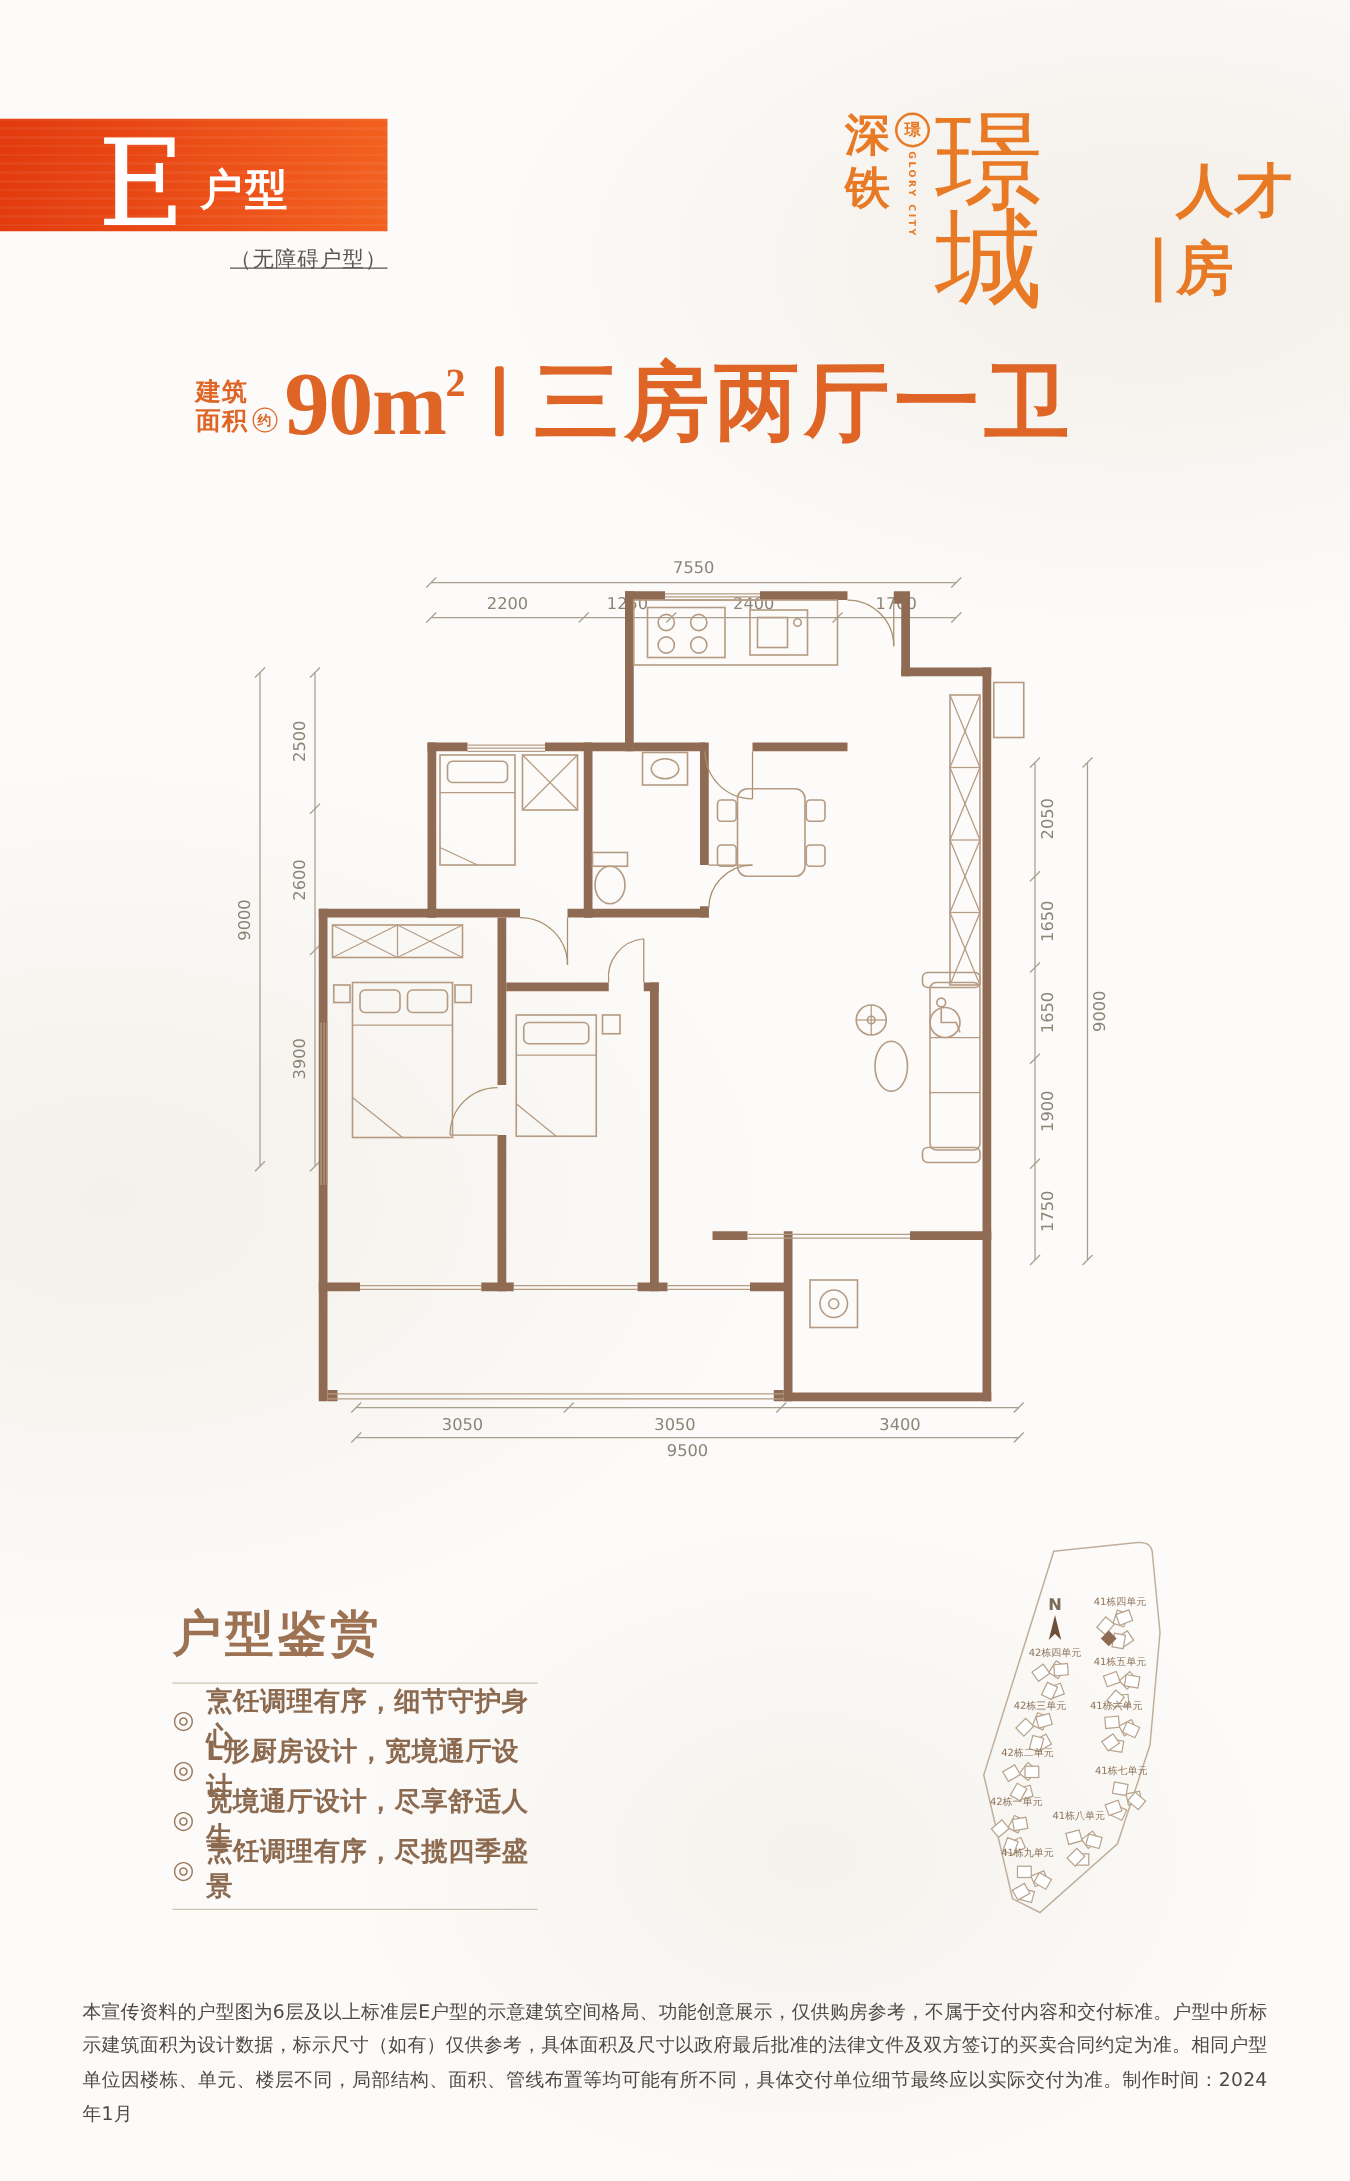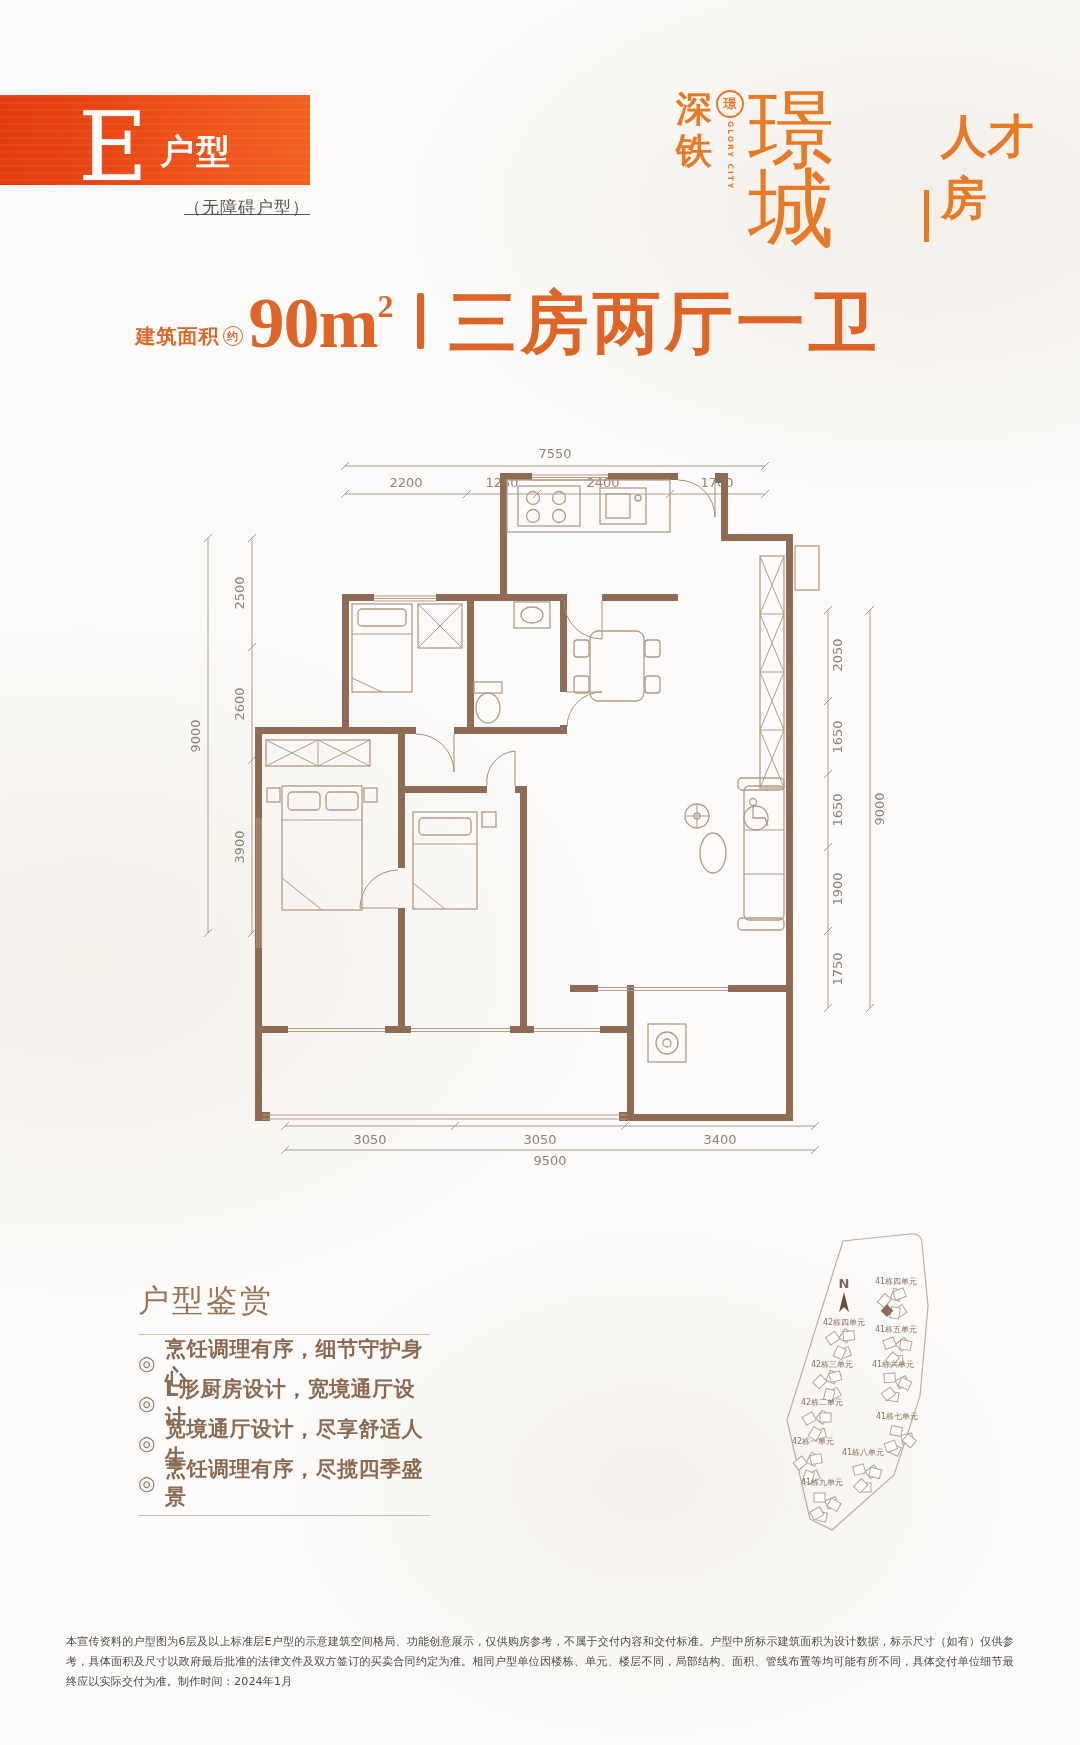--- a/index.html
+++ b/index.html
@@ -22,56 +22,56 @@
     font-size:17px;color:#5b544d;letter-spacing:1px;text-decoration:underline;}
   
   .logo{position:absolute;left:676px;top:88px;display:flex;align-items:flex-start;color:#e87a26;}
   .logo .col-st{display:flex;flex-direction:column;font-size:36px;font-weight:900;line-height:1.17;letter-spacing:0;}
   .logo .col-seal{display:flex;flex-direction:column;align-items:center;margin:2px 4px 0 4px;}
   .logo .seal{width:24px;height:24px;border:2px solid #e87a26;border-radius:50%;
     display:flex;align-items:center;justify-content:center;font-size:13px;font-weight:700;}
   .logo .glory{writing-mode:vertical-rl;font-size:7.5px;letter-spacing:2px;margin-top:3px;font-weight:700;}
   .logo .name{font-size:86px;font-weight:400;line-height:.92;letter-spacing:-3px;margin-top:2px;}
   .logo .ldiv{width:5px;height:52px;background:#e87a26;margin:0 12px 6px 12px;align-self:flex-end;}
-  .logo .suffix{font-size:46px;font-weight:900;align-self:flex-end;margin-bottom:18px;letter-spacing:1px;}
+  .logo .suffix{font-size:46px;font-weight:900;align-self:flex-end;margin-bottom:2px;letter-spacing:1px;}
   
   .headline{position:absolute;left:0;top:292px;width:1080px;display:flex;
     justify-content:center;align-items:flex-end;color:#de6526;transform:translateX(-32px);}
-  .headline .prefix{display:flex;flex-direction:row;font-size:20px;font-weight:700;
+  .headline .prefix{display:flex;flex-direction:column;font-size:20px;font-weight:700;
     line-height:1.15;margin-bottom:5px;letter-spacing:1px;text-align:right;}
   .headline .approx{width:18px;height:18px;border:1.5px solid #de6526;border-radius:50%;
     font-size:11px;display:flex;align-items:center;justify-content:center;margin:0 6px 7px 3px;font-weight:700;}
   .headline .area{font-size:72px;font-weight:700;line-height:.82;letter-spacing:-1px;font-family:Liberation Serif, serif;}
   .headline .area sup{font-size:32px;vertical-align:30px;letter-spacing:0;}
   .headline .hdiv{width:7px;height:56px;background:#de6526;border-radius:2px;margin:0 24px 4px 24px;}
   .headline .rooms{font-size:68px;font-weight:700;letter-spacing:4px;line-height:.9;}
   
   .plan{position:absolute;left:170px;top:388px;}
   .plan .wall{fill:#8f6b54;}
   .plan .dim{stroke:#a89e90;stroke-width:1;fill:none;}
   .plan .dt{fill:#8d8478;font-size:13px;}
   .plan .furn{fill:none;stroke:#b59b83;stroke-width:1.3;}
   .plan .thin{stroke:#b59b83;stroke-width:1;fill:none;}
   .plan .door{fill:none;stroke:#a8906f;stroke-width:1;}
   
   .features{position:absolute;left:138px;top:1280px;width:292px;color:#8c6a50;}
-  .features .ftitle{font-size:31px;font-weight:400;color:#9c7252;letter-spacing:3px;}
+  .features .ftitle{font-size:39px;font-weight:700;color:#9c7252;letter-spacing:3px;}
   .features .fline{border-top:1px solid #cec2b2;margin-top:12px;}
   .features ul{list-style:none;margin:8px 0 0 0;padding:0;}
   .features li{display:flex;align-items:center;gap:9px;height:40px;font-size:21px;letter-spacing:.5px;font-weight:600;}
   .features .bdot{font-size:20px;color:#9b7a5e;}
   
   .sitemap{position:absolute;left:770px;top:1228px;}
   .sitemap .mline{fill:none;stroke:#bfaf9c;stroke-width:1.2;}
   .sitemap .blabel{fill:#8c7258;font-size:8px;}
   .sitemap .bcl{fill:#ffffff;stroke:#b8a48e;stroke-width:1;}
   .sitemap .ncompass{fill:#7a6a58;font-size:13px;font-weight:700;}
   
-  .disclaimer{position:absolute;left:66px;top:1596px;width:948px;font-size:11px;
-    color:#4e4943;line-height:1.82;text-align:justify;letter-spacing:.2px;margin-top:36px;}
+  .disclaimer{position:absolute;left:66px;top:1596px;width:948px;font-size:15px;
+    color:#4e4943;line-height:1.82;text-align:justify;letter-spacing:.2px;}
 </style>
 </head>
 <body>
 
 <div class="poster">
 
   <div class="badge">
     <span class="letter">E</span>
     <span class="tlabel">户型</span>
   </div>

